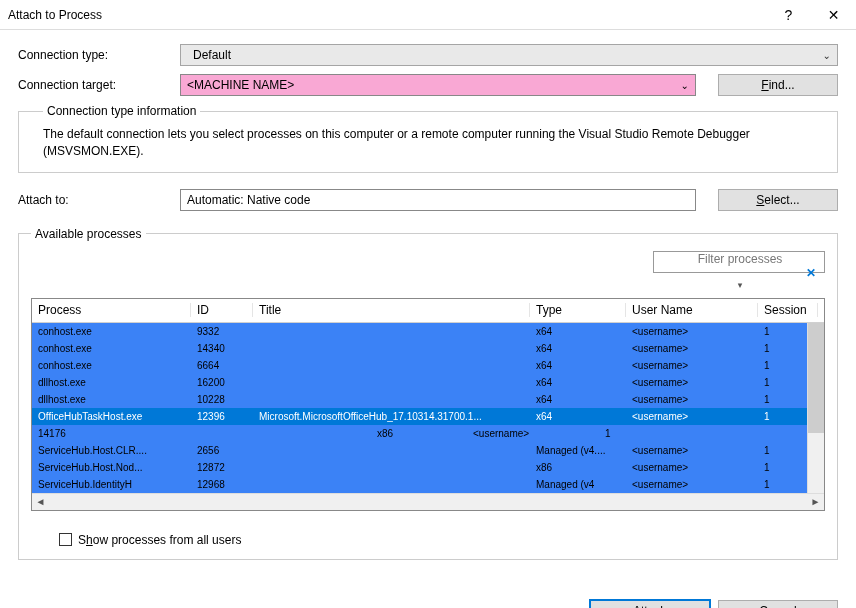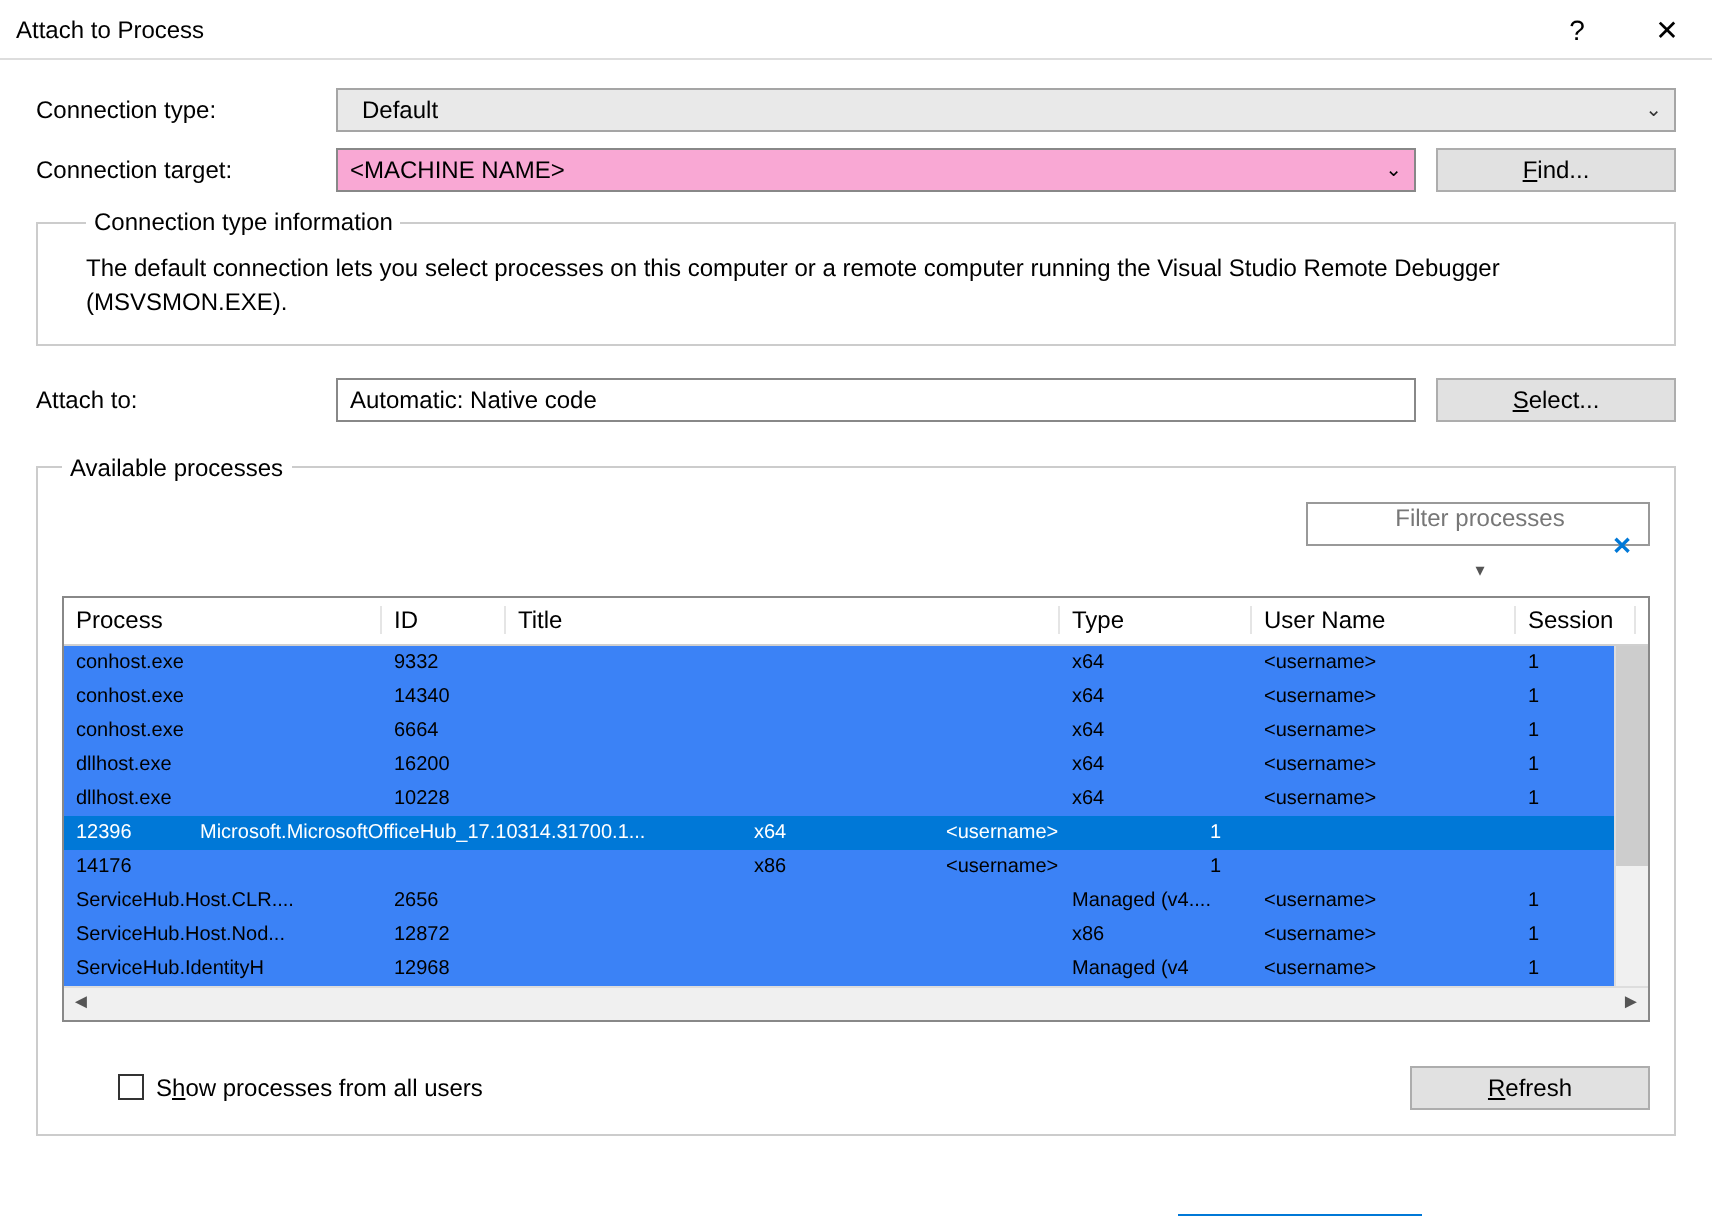--- a/index.html
+++ b/index.html
@@ -1,21 +1,21 @@
 <!DOCTYPE html>
 <html><head>
 <meta charset="utf-8">
 <style>
 * { box-sizing: border-box; margin: 0; padding: 0; }
 body { font-family: "Segoe UI", Tahoma, sans-serif; font-size: 12px; background: #fff; color: #000; }
 .titlebar { display: flex; align-items: center; height: 30px; border-bottom: 1px solid #ddd; }
 .titlebar .title { padding-left: 8px; flex: 1; }
 .titlebar .winbtn { width: 45px; height: 30px; display: flex; align-items: center; justify-content: center; cursor: default; font-size: 14px; font-family: "Segoe UI Symbol", sans-serif; }
 .content { padding: 14px 18px 14px 18px; }
-.row { display: flex; align-items: center; margin-bottom: 8px; gap: 10px; }
+.row { display: flex; align-items: center; margin-bottom: 8px; gap: 22px; }
 .lbl { width: 140px; }
 .selectwide { flex: 1; border: 1px solid #a5a5a5; background: #e9e9e9; height: 22px; display: flex; align-items: center; padding: 0 12px; position: relative; }
 .selectwide .chev { position: absolute; right: 6px; font-size: 10px; color: #333; }
 .inputcombo { flex: 1; border: 1px solid #888; height: 22px; display: flex; align-items: center; padding: 0 6px; position: relative; background: #f9a8d4; }
 .inputcombo .chev { position: absolute; right: 6px; font-size: 10px; }
 .btn { height: 22px; border: 1px solid #adadad; background: #e1e1e1; min-width: 120px; text-align: center; display: flex; align-items: center; justify-content: center; cursor: default; }
 fieldset { border: 1px solid #ccc; padding: 8px 24px 12px; margin-bottom: 16px; }
 fieldset legend { font-size: 12px; padding: 0 4px; }
 .info-text { line-height: 1.4; }
 .ro-field { flex: 1; border: 1px solid #888; height: 22px; display: flex; align-items: center; padding: 0 6px; background: #fff; }
@@ -147,20 +147,21 @@
           </div>
           <div class="trow">
             <div class="col-process">dllhost.exe</div>
             <div class="col-id">10228</div>
             <div class="col-title"></div>
             <div class="col-type">x64</div>
             <div class="col-user">&lt;username&gt;</div>
             <div class="col-session">1</div>
           </div>
           <div class="trow sel">
+            <div class="col-process">OfficeHubTaskHost.exe</div>
             <div class="col-id">12396</div>
             <div class="col-title">Microsoft.MicrosoftOfficeHub_17.10314.31700.1...</div>
             <div class="col-type">x64</div>
             <div class="col-user">&lt;username&gt;</div>
             <div class="col-session">1</div>
           </div>
           <div class="trow">
             <div class="col-id">14176</div>
             <div class="col-title"></div>
             <div class="col-type">x86</div>
@@ -200,23 +201,20 @@
         <div class="track"></div>
         <div class="arrow right">►</div>
       </div>
     </div>
 
     <div style="display:flex; align-items:center; margin-top:22px;padding-left:28px;">
       <div style="display:flex; align-items:center; gap:6px;">
         <span class="checkbox"></span>
         <span><span>S</span><span class="u">h</span><span>ow processes from all users</span></span>
       </div>
-      <div class="btn" style="margin-left:auto;">
-          <span><span class="u">R</span><span>efresh</span></span>
-        </div>
     </div>
 
   </fieldset>
 
 </div>
 
 <div class="footer">
   <div class="btn primary">
       <span><span class="u">A</span><span>ttach</span></span>
     </div>

